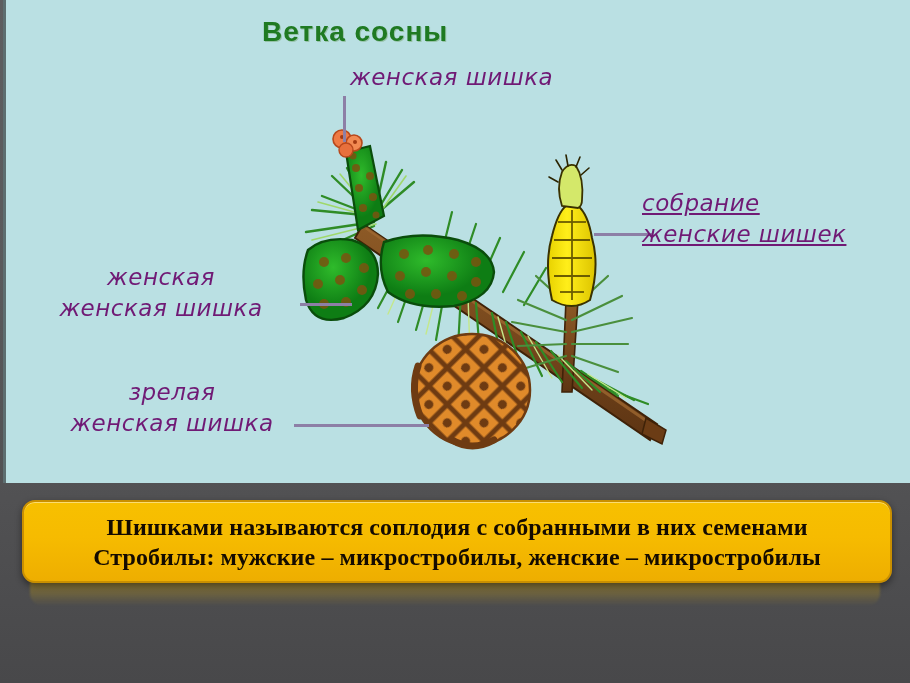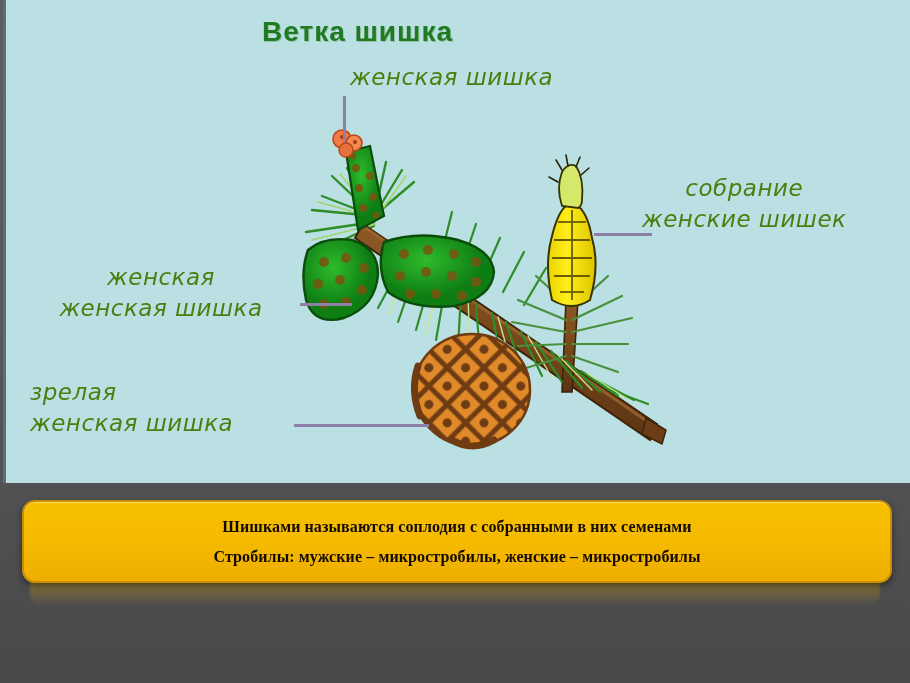--- a/index.html
+++ b/index.html
@@ -15,65 +15,65 @@
   #panel{position:absolute;left:3px;top:0;width:904px;height:483px;
     background:#bae0e3;border-left:3px solid #5d6e70;border-right:2px solid #7d8e90;
     overflow:hidden;}
 
   
   #title{position:absolute;left:256px;top:16px;font-size:28px;font-weight:bold;
     color:#1f7a22;letter-spacing:1px;
     text-shadow:1px 1px 0 rgba(120,170,120,.55);}
 
   
-  .lbl{position:absolute;color:#4d7c0f;font-size:23px;line-height:31px;
+  .lbl{position:absolute;color:#701a75;font-size:23px;line-height:31px;
        font-style:italic;white-space:nowrap;letter-spacing:.5px;
        font-family:"DejaVu Sans",sans-serif;}
 
   #lbl-female{left:344px;top:62px;}
   #lbl-young{left:22px;top:262px;width:266px;text-align:center;}
-  #lbl-mature{left:24px;top:377px;width:266px;}
-  #lbl-male{left:636px;top:173px;text-align:center;}
+  #lbl-mature{left:33px;top:377px;width:266px;text-align:center;}
+  #lbl-male{left:636px;top:188px;text-align:left;text-decoration:underline;}
 
   
   .leader{position:absolute;background:#8d7fa6;}
   #ld-female{left:337px;top:96px;width:3px;height:46px;}
   #ld-young{left:294px;top:303px;width:52px;height:3px;}
   #ld-mature{left:288px;top:424px;width:135px;height:3px;}
   #ld-male{left:588px;top:233px;width:58px;height:3px;}
 
   
   #art{position:absolute;left:0;top:0;width:904px;height:483px;}
 
   
   #caption{position:absolute;left:22px;top:500px;width:866px;height:79px;
     border-radius:13px;
     background:linear-gradient(180deg,#f7c000 0%,#f6bb00 45%,#eeae00 100%);
     border:2px solid #c98f00;
     box-shadow:0 3px 7px rgba(0,0,0,.45), inset 0 1px 0 rgba(255,255,255,.45);
     display:flex;flex-direction:column;align-items:center;justify-content:center;}
   #caption .line{font-family:"Liberation Serif",serif;font-weight:bold;
-    font-size:16px;color:#140b00;line-height:30px;white-space:nowrap;
+    font-size:24px;color:#140b00;line-height:30px;white-space:nowrap;
     letter-spacing:.1px;}
   
   #caption-reflect{position:absolute;left:30px;top:580px;width:850px;height:26px;
     border-radius:0 0 13px 13px;
     background:linear-gradient(180deg,rgba(247,192,0,.38) 0%,rgba(247,192,0,0) 100%);
     filter:blur(1px);}
 </style>
 </head>
 <body>
 
 <div id="page">
 
   <div id="backdrop"></div>
 
   <div id="panel">
 
-    <div id="title">Ветка шишка</div>
+    <div id="title">Ветка сосны</div>
 
     <svg id="art" viewBox="0 0 904 483">
       <defs>
         <pattern id="conePat" width="26" height="26" patternUnits="userSpaceOnUse" patternTransform="rotate(45)">
           <rect width="26" height="26" fill="#e08a2a"></rect>
           <rect x="1" y="1" width="24" height="24" fill="none" stroke="#6e3b12" stroke-width="3"></rect>
           <circle cx="13" cy="13" r="4.5" fill="#6e3b12"></circle>
         </pattern>
         <radialGradient id="youngGrad" cx="40%" cy="35%">
           <stop offset="0%" stop-color="#2fbb2b"></stop>

